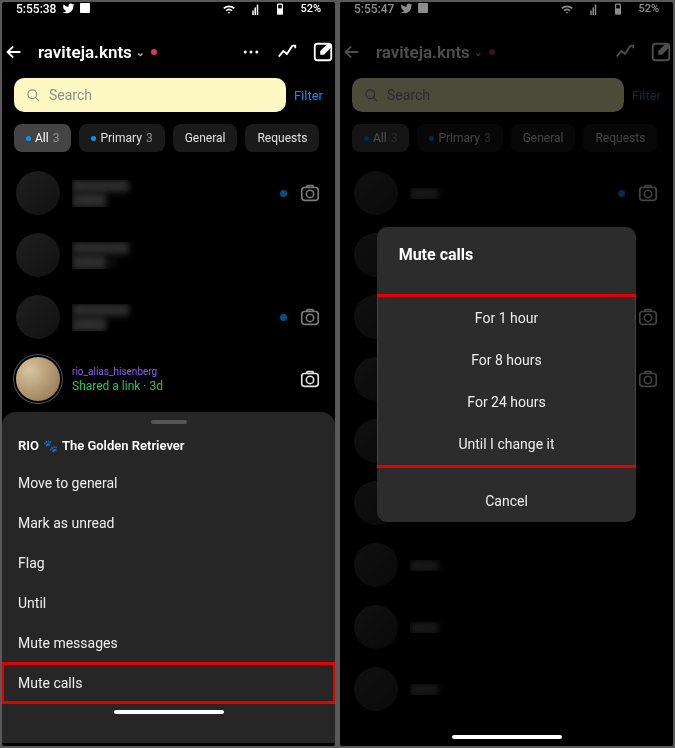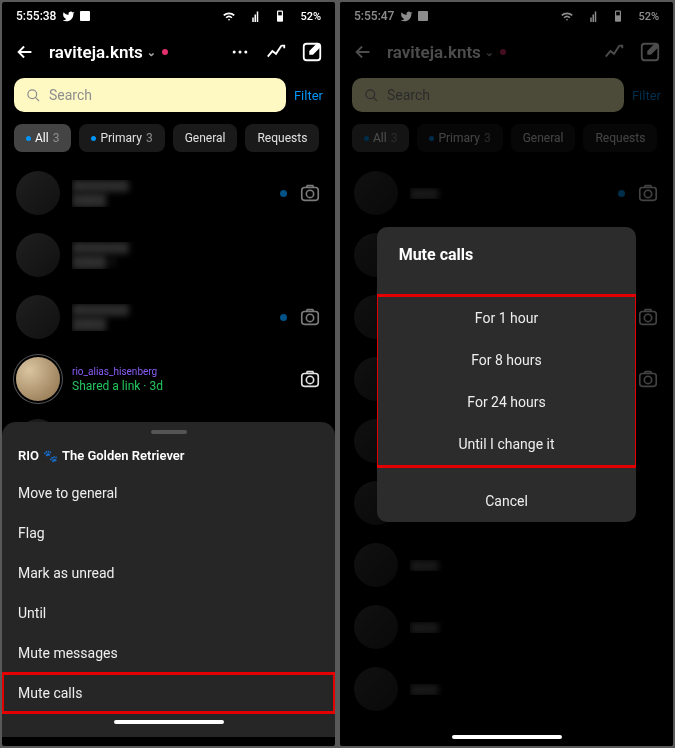--- a/index.html
+++ b/index.html
@@ -1,22 +1,22 @@
 <!DOCTYPE html>
 <html><head>
 <meta charset="utf-8">
 <style>
   * { box-sizing: border-box; margin: 0; padding: 0; font-family: -apple-system, Roboto, "Segoe UI", sans-serif; }
   body { background: #595959; width: 675px; height: 748px; display: flex; gap: 5px; padding: 2px; }
   .phone { flex: 1; background: #000; display: flex; flex-direction: column; color: #fff; position: relative; overflow: hidden; border-radius: 2px; }
-  .statusbar { height: 28px; display: flex; align-items: center; padding: 0 14px; font-size: 12px; font-weight: 500; }
+  .statusbar { height: 28px; display: flex; align-items: flex-start; padding: 0 14px; font-size: 12px; font-weight: 500; }
   .statusbar .time { flex: 0 0 auto; }
   .statusbar .sb-icons { margin-left: auto; display: flex; align-items: center; gap: 16px; font-size: 11px; }
   .statusbar .sb-left-icons { margin-left: 6px; display: flex; gap: 4px; }
-  .header { display: flex; align-items: center; height: 44px; padding: 0 11px; gap: 12px; }
+  .header { display: flex; align-items: center; height: 44px; padding: 0 0; gap: 12px; }
   .header .title { font-size: 17px; font-weight: 600; display: flex; align-items: center; gap: 4px; }
   .header .title .chev { font-size: 11px; color: #aaa; }
   .header .dot { width: 6px; height: 6px; border-radius: 50%; background: #e1306c; margin-left: 2px; }
   .header .spacer { flex: 1; }
   .icon-btn { width: 24px; height: 24px; display: flex; align-items: center; justify-content: center; color: #fff; }
   .searchrow { display: flex; align-items: center; padding: 4px 12px 8px; gap: 8px; }
   .searchbox { flex: 1; background: #fef9c3; border-radius: 10px; height: 34px; display: flex; align-items: center; padding: 0 12px; color: #8e8e8e; font-size: 14px; gap: 8px; }
   .filter { color: #0095f6; font-size: 13px; }
   .tabs { display: flex; gap: 8px; padding: 4px 12px 10px; }
   .tab { flex: 0 0 auto; background: #1a1a1a; border-radius: 8px; font-size: 12px; padding: 7px 12px; color: #e0e0e0; display: flex; align-items: center; gap: 4px; }
@@ -29,21 +29,21 @@
   .avatar.ring { background: radial-gradient(circle at 30% 30%, #d9c3a0, #8b6f47); box-shadow: 0 0 0 2px #000, 0 0 0 3px #555; }
   .chatmeta { flex: 1; margin-left: 12px; overflow: hidden; }
   .chatname { font-size: 10px; color: #8b5cf6; }
   .chatsub { font-size: 12px; color: #22c55e; margin-top: 2px; }
   .blurred .chatname, .blurred .chatsub { filter: blur(3px); color:#555; }
   .camera { color: #e0e0e0; }
   .unread-dot { width: 7px; height: 7px; border-radius: 50%; background: #0095f6; margin-right: 12px; }
   .dim { opacity: 0.55; }
 
   
-  .sheet { position: absolute; left: 0; right: 0; bottom: 9px; background: #262626; border-top-left-radius: 14px; border-top-right-radius: 14px; padding-bottom: 6px; }
+  .sheet { position: absolute; left: 0; right: 0; bottom: 3px; background: #262626; border-top-left-radius: 14px; border-top-right-radius: 14px; padding-bottom: 22px; }
   .sheet .handle { width: 36px; height: 4px; background: #555; border-radius: 2px; margin: 8px auto 10px; }
   .sheet .sheet-title { font-size: 13px; font-weight: 600; padding: 4px 16px 10px; display: flex; align-items: center; gap: 4px; }
   .sheet .sheet-title .paw { font-size: 12px; }
   .sheet-item { font-size: 14px; padding: 12px 16px; color: #eee; }
   .sheet-item.highlight { outline: 3px solid #e40000; outline-offset: -2px; }
   .navbar { height: 18px; display:flex; justify-content:center; align-items:center; }
   .navbar .pill { width: 110px; height: 4px; background: #fff; border-radius: 2px; }
 
   
   .dialog-overlay { position: absolute; inset: 0; background: rgba(0,0,0,0.45); display: flex; align-items: center; justify-content: center; }
@@ -207,22 +207,22 @@
   </div>
 
   <div class="sheet">
     <div class="handle"></div>
     <div class="sheet-title">
       <span>RIO</span>
       <span class="paw">🐾</span>
       <span>The Golden Retriever</span>
     </div>
     <div class="sheet-item">Move to general</div>
+    <div class="sheet-item">Mark as unread</div>
     <div class="sheet-item">Flag</div>
-    <div class="sheet-item">Mark as unread</div>
     <div class="sheet-item">Until</div>
     <div class="sheet-item">Mute messages</div>
     <div class="sheet-item highlight">Mute calls</div>
     <div class="navbar">
         <div class="pill"></div>
       </div>
   </div>
 </div>
 
 <div class="phone">

